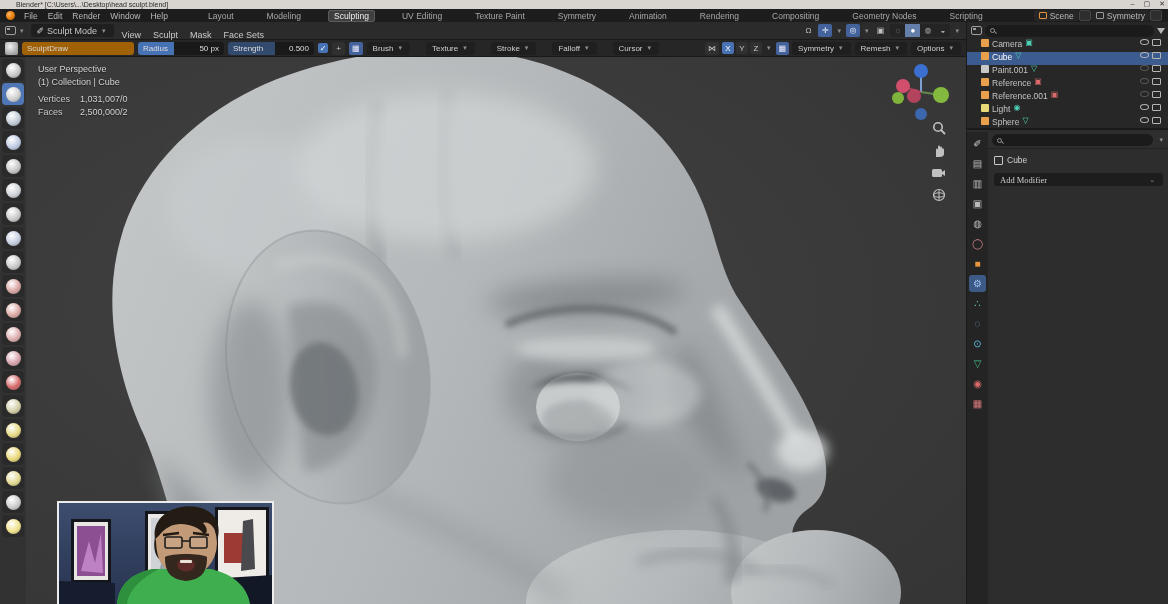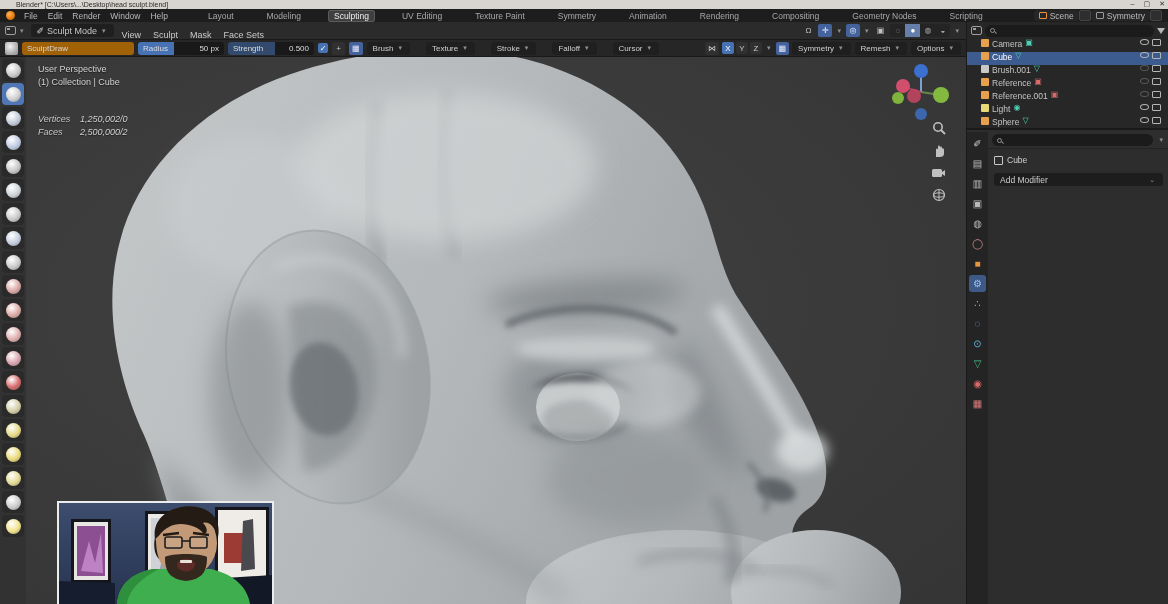--- a/index.html
+++ b/index.html
@@ -77,21 +77,21 @@
   .bdot{width:15px;height:15px;border-radius:50%;
         background:radial-gradient(circle at 38% 32%, #ffffff 0%, currentColor 55%, #555 130%);}
 
   
   .viewport{position:absolute;left:26px;top:57px;width:940px;height:547px;background:#3a3a3a;overflow:hidden;}
   .viewport > svg.scene{position:absolute;left:0;top:0;}
   .vpoverlay{position:absolute;left:12px;top:6px;font-size:9px;color:#d2d2d2;line-height:13px;
              text-shadow:0 1px 1px rgba(0,0,0,.55);}
   .statrow{display:flex;}
   .statrow .sl{width:42px;color:#c9c9c9;}
-  .stats{margin-top:24px;font-style:italic;}
+  .stats{margin-top:4px;}
   .watermark{position:absolute;left:288px;top:222px;white-space:nowrap;color:#3b6cd6;font-weight:bold;
              text-shadow:0 0 1px rgba(20,40,120,.35);}
   .wm-cn{font-size:30px;letter-spacing:5px;vertical-align:middle;}
   .wm-url{font-size:27px;letter-spacing:11px;vertical-align:middle;margin-left:18px;}
   .gizmo{position:absolute;right:14px;top:4px;}
   .vptools{position:absolute;right:20px;top:64px;display:flex;flex-direction:column;gap:9px;align-items:center;opacity:.9;}
 
   
   .webcam{position:absolute;left:31px;bottom:0;width:217px;height:103px;border:2px solid #ececec;
           border-bottom:none;background:#2c3a55;overflow:hidden;}
@@ -120,21 +120,21 @@
          display:flex;align-items:center;gap:4px;padding:0 4px;border-bottom:1px solid #232323;}
   .ptabs{position:absolute;left:0;top:0;width:21px;height:472px;background:#242424;
          display:flex;flex-direction:column;align-items:center;padding-top:3px;gap:3px;}
   .ptab{width:17px;height:17px;border-radius:3px;display:flex;align-items:center;justify-content:center;
         font-size:10px;flex:none;}
   .ptab.active{background:#3d5a86;}
   .pbody{position:absolute;left:21px;top:17px;width:181px;height:455px;}
   .crumb{display:flex;align-items:center;gap:4px;padding:6px 6px 0 6px;font-size:8.5px;color:#d2d2d2;}
   .cubeic{width:9px;height:9px;border:1px solid #c9c9c9;border-radius:1px;flex:none;}
   .addmod{margin:8px 6px 0 6px;height:13px;background:#1d1d1d;border-radius:3px;display:flex;
-          align-items:center;justify-content:space-between;padding:0 6px;font-size:8.5px;color:#cfcfcf;}
+          align-items:center;justify-content:space-between;padding:0 6px;font-size:8.5px;color:#cfcfcf;font-family:Liberation Serif, serif;}
 </style>
 </head>
 <body>
 
 <div id="app">
 
   <div class="titlebar">
     <span>Blender* [C:\Users\...\Desktop\head sculpt.blend]</span>
     <span class="winctl">
       <span>–</span>
@@ -421,21 +421,21 @@
     <div class="vpoverlay">
       <div>
 
       <div>User Perspective</div>
           <div>(1) Collection | Cube</div>
         </div>
       <div class="stats">
 
       <div class="statrow">
             <span class="sl">Vertices</span>
-            <span>1,250,002/0</span>
+            <span>1,031,007/0</span>
           </div>
           <div class="statrow">
             <span class="sl">Faces</span>
             <span>2,500,000/2</span>
           </div>
         </div>
     </div>
 
 
     <svg class="gizmo" width="62" height="62" viewBox="0 0 62 62">
@@ -543,21 +543,21 @@
           <div class="orow selected">
             <span class="oicon" style="background: rgb(232, 160, 76);"></span>
             <span>Cube</span>
             <span class="obadge" style="color: rgb(79, 208, 181);">▽</span>
             <span class="spacer"></span>
             <span class="eye"></span>
             <span class="scr"></span>
           </div>
           <div class="orow dim">
             <span class="oicon" style="background: rgb(200, 200, 200);"></span>
-            <span>Brush.001</span>
+            <span>Paint.001</span>
             <span class="obadge" style="color: rgb(79, 208, 181);">▽</span>
             <span class="spacer"></span>
             <span class="eye"></span>
             <span class="scr"></span>
           </div>
           <div class="orow dim">
             <span class="oicon" style="background: rgb(232, 160, 76);"></span>
             <span>Reference</span>
             <span class="obadge" style="color: rgb(216, 106, 106);">▣</span>
             <span class="spacer"></span>

